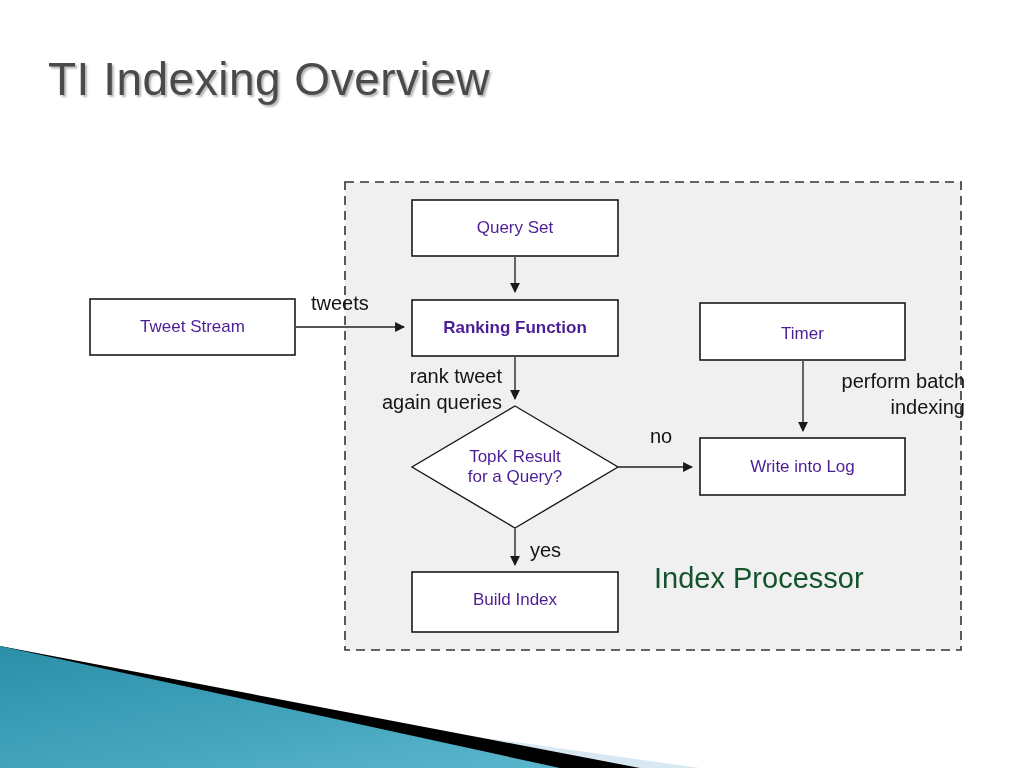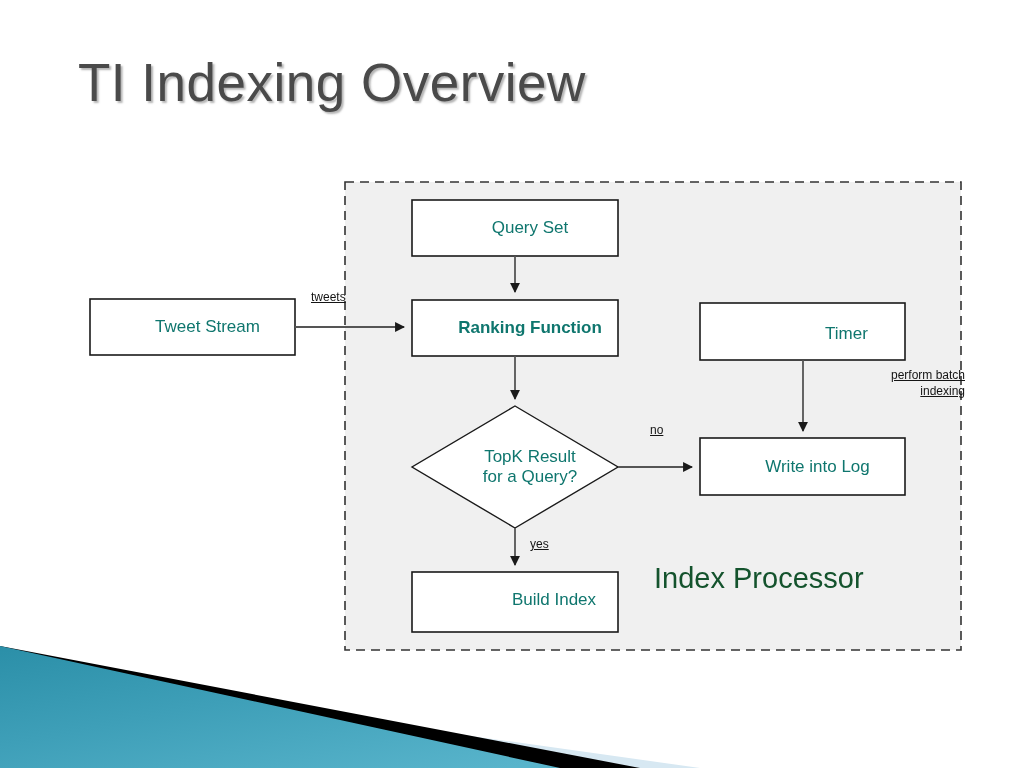--- a/index.html
+++ b/index.html
@@ -12,23 +12,23 @@
     width: 1024px;
     height: 768px;
     background: #ffffff;
     overflow: hidden;
     font-family: "Liberation Sans", sans-serif;
   }
 
   
   #slide-title {
     position: absolute;
-    left: 78px;
+    left: 48px;
     top: 52px;
-    font-size: 53px;
+    font-size: 46px;
     font-weight: normal;
     letter-spacing: 0.5px;
     color: #4a4a4a;
     text-shadow: 2px 2px 2px rgba(120,120,120,0.55);
     white-space: nowrap;
   }
 
   
   #diagram {
     position: absolute;
@@ -42,34 +42,32 @@
     left: 0;
     top: 0;
   }
 
   .node-label {
     position: absolute;
     display: flex;
     align-items: center;
     justify-content: center;
     text-align: center;
-    color: #0f766e;
+    color: #4c1d95;
     font-size: 17px;
     line-height: 1.15;
     pointer-events: none;
-    padding-left: 15px;
   }
   .edge-label {
     position: absolute;
     color: #141414;
-    font-size: 12px;
+    font-size: 20px;
     line-height: 1.3;
     white-space: pre-line;
     pointer-events: none;
-    text-decoration: underline;
   }
   .edge-label.right-al { text-align: right; }
   .group-caption {
     position: absolute;
     color: #14532d;
     font-size: 29px;
     white-space: nowrap;
     pointer-events: none;
   }
 
@@ -129,28 +127,30 @@
 
     <div class="node-label" style="left:90px; top:299px; width:205px; height:56px;">Tweet Stream</div>
 
     <div class="node-label" style="left:412px; top:200px; width:206px; height:56px;">Query Set</div>
 
     <div class="node-label" style="left:412px; top:300px; width:206px; height:56px;font-weight:bold;">Ranking Function</div>
 
     <div class="node-label" style="left:412px; top:406px; width:206px; height:122px; white-space:pre-line;">TopK Result
 for a Query?</div>
 
-    <div class="node-label" style="left:412px; top:572px; width:206px; height:56px;margin-left:24px;">Build Index</div>
+    <div class="node-label" style="left:412px; top:572px; width:206px; height:56px;">Build Index</div>
 
-    <div class="node-label" style="left:700px; top:303px; width:205px; height:61px;margin-left:29px;">Timer</div>
+    <div class="node-label" style="left:700px; top:303px; width:205px; height:61px;">Timer</div>
 
     <div class="node-label" style="left:700px; top:438px; width:205px; height:57px;">Write into Log</div>
 
     <div class="edge-label" style="left:311px; top:290px;">tweets</div>
 
+    <div class="edge-label right-al" style="left:330px; top:363px; width:172px;">rank tweet
+again queries</div>
 
     <div class="edge-label" style="left:650px; top:423px;">no</div>
 
     <div class="edge-label" style="left:530px; top:537px;">yes</div>
 
     <div class="edge-label right-al" style="left:778px; top:368px; width:187px;">perform batch
 indexing</div>
 
     <div class="group-caption" style="left:654px; top:562px;">Index Processor</div>
   </div>

